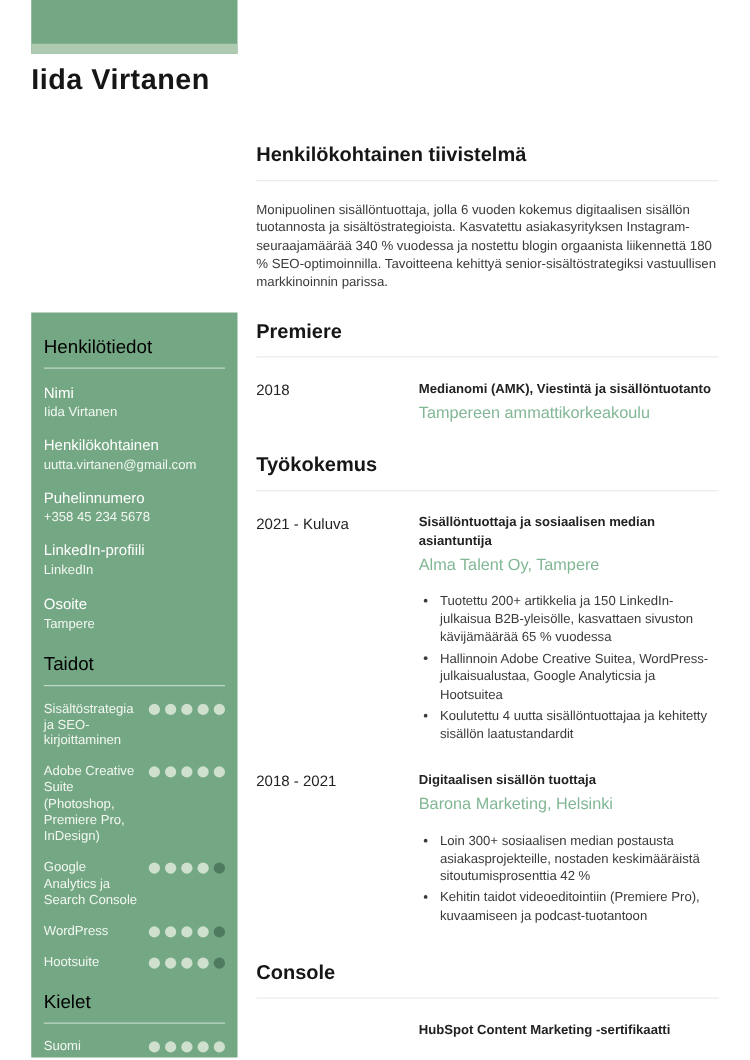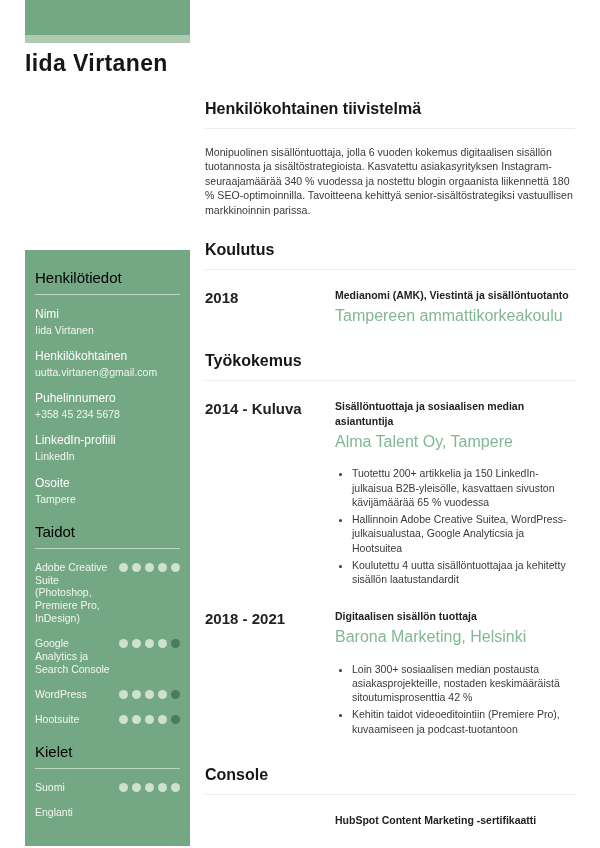--- a/index.html
+++ b/index.html
@@ -35,34 +35,34 @@
   .field{margin-top:12px;}
   .field-label{font-size:12px;font-weight:normal;color:#fff;line-height:1.25;}
   .field-value{font-size:10.5px;color:#f2f7f2;line-height:1.25;margin-top:2px;word-break:break-all;}
   .rated-row{display:flex;align-items:flex-start;margin-top:12px;}
   .rated-label{font-size:10.5px;color:#f2f7f2;line-height:1.23;flex:1;padding-right:6px;}
   .dots{display:flex;gap:4px;flex-shrink:0;padding-top:2px;}
   .dot{width:9px;height:9px;border-radius:50%;background:var(--dot-empty);display:inline-block;}
   .dot.filled{background:var(--dot-filled);}
 
   
-  .main{position:absolute;left:205px;top:100px;width:370px;}
+  .main{position:absolute;left:205px;top:116px;width:370px;}
   .section-heading{
     margin:0;font-size:16px;font-weight:bold;color:var(--ink);
     padding-bottom:10px;border-bottom:1px solid var(--rule);
   }
   .mt-edu{margin-top:24px;}
   .mt-work{margin-top:26px;}
   .mt-courses{margin-top:27px;}
   .summary-text{margin:16px 0 0 0;font-size:10.6px;line-height:1.36;color:var(--body);}
   .entry{display:flex;margin-top:18px;}
-  .entry-period{width:130px;flex-shrink:0;font-size:15px;font-weight:bold;color:#222;line-height:1.35;}
+  .entry-period{width:130px;flex-shrink:0;font-size:12px;font-weight:normal;color:#222;line-height:1.35;}
   .entry-body{flex:1;}
   .entry-title{font-size:10.5px;font-weight:bold;color:#222;line-height:1.4;}
-  .entry-sub{font-size:16px;color:var(--accent);line-height:1.35;margin-top:2px;}
+  .entry-sub{font-size:13px;color:var(--accent);line-height:1.35;margin-top:2px;}
   .entry-bullets{margin:14px 0 0 0;padding-left:17px;}
   .entry-bullets li{font-size:10.5px;color:var(--body);line-height:1.36;margin-bottom:3px;}
   .entry-gap{margin-top:20px;}
 </style>
 </head>
 <body>
 
 <div class="top-block">
   <div class="strip"></div>
 </div>
@@ -90,20 +90,30 @@
     </div>
     <div class="field">
       <div class="field-label">Osoite</div>
       <div class="field-value">Tampere</div>
     </div>
   </section>
 
   <section>
     <h2 class="side-heading">Taidot</h2>
     <div class="rated-row">
+      <div class="rated-label">Sisältöstrategia ja SEO-kirjoittaminen</div>
+      <div class="dots">
+          <span class="dot filled"></span>
+          <span class="dot filled"></span>
+          <span class="dot filled"></span>
+          <span class="dot filled"></span>
+          <span class="dot filled"></span>
+        </div>
+    </div>
+    <div class="rated-row">
       <div class="rated-label">Adobe Creative Suite (Photoshop, Premiere Pro, InDesign)</div>
       <div class="dots">
           <span class="dot filled"></span>
           <span class="dot filled"></span>
           <span class="dot filled"></span>
           <span class="dot filled"></span>
           <span class="dot filled"></span>
         </div>
     </div>
     <div class="rated-row">
@@ -159,35 +169,35 @@
 </aside>
 
 <main class="main">
 
   <section>
     <h2 class="section-heading">Henkilökohtainen tiivistelmä</h2>
     <p class="summary-text">Monipuolinen sisällöntuottaja, jolla 6 vuoden kokemus digitaalisen sisällön tuotannosta ja sisältöstrategioista. Kasvatettu asiakasyrityksen Instagram-seuraajamäärää 340 % vuodessa ja nostettu blogin orgaanista liikennettä 180 % SEO-optimoinnilla. Tavoitteena kehittyä senior-sisältöstrategiksi vastuullisen markkinoinnin parissa.</p>
   </section>
 
   <section>
-    <h2 class="section-heading mt-edu">Koulutus</h2>
+    <h2 class="section-heading mt-edu">Premiere</h2>
     <div class="entry">
       <div class="entry-period">2018</div>
       <div class="entry-body">
         <div class="entry-title">Medianomi (AMK), Viestintä ja sisällöntuotanto</div>
         <div class="entry-sub">Tampereen ammattikorkeakoulu</div>
       </div>
     </div>
   </section>
 
   <section>
     <h2 class="section-heading mt-work">Työkokemus</h2>
 
     <div class="entry">
-      <div class="entry-period">2014 - Kuluva</div>
+      <div class="entry-period">2021 - Kuluva</div>
       <div class="entry-body">
         <div class="entry-title">Sisällöntuottaja ja sosiaalisen median asiantuntija</div>
         <div class="entry-sub">Alma Talent Oy, Tampere</div>
         <ul class="entry-bullets">
           <li>Tuotettu 200+ artikkelia ja 150 LinkedIn-julkaisua B2B-yleisölle, kasvattaen sivuston kävijämäärää 65 % vuodessa</li>
           <li>Hallinnoin Adobe Creative Suitea, WordPress-julkaisualustaa, Google Analyticsia ja Hootsuitea</li>
           <li>Koulutettu 4 uutta sisällöntuottajaa ja kehitetty sisällön laatustandardit</li>
         </ul>
       </div>
     </div>

